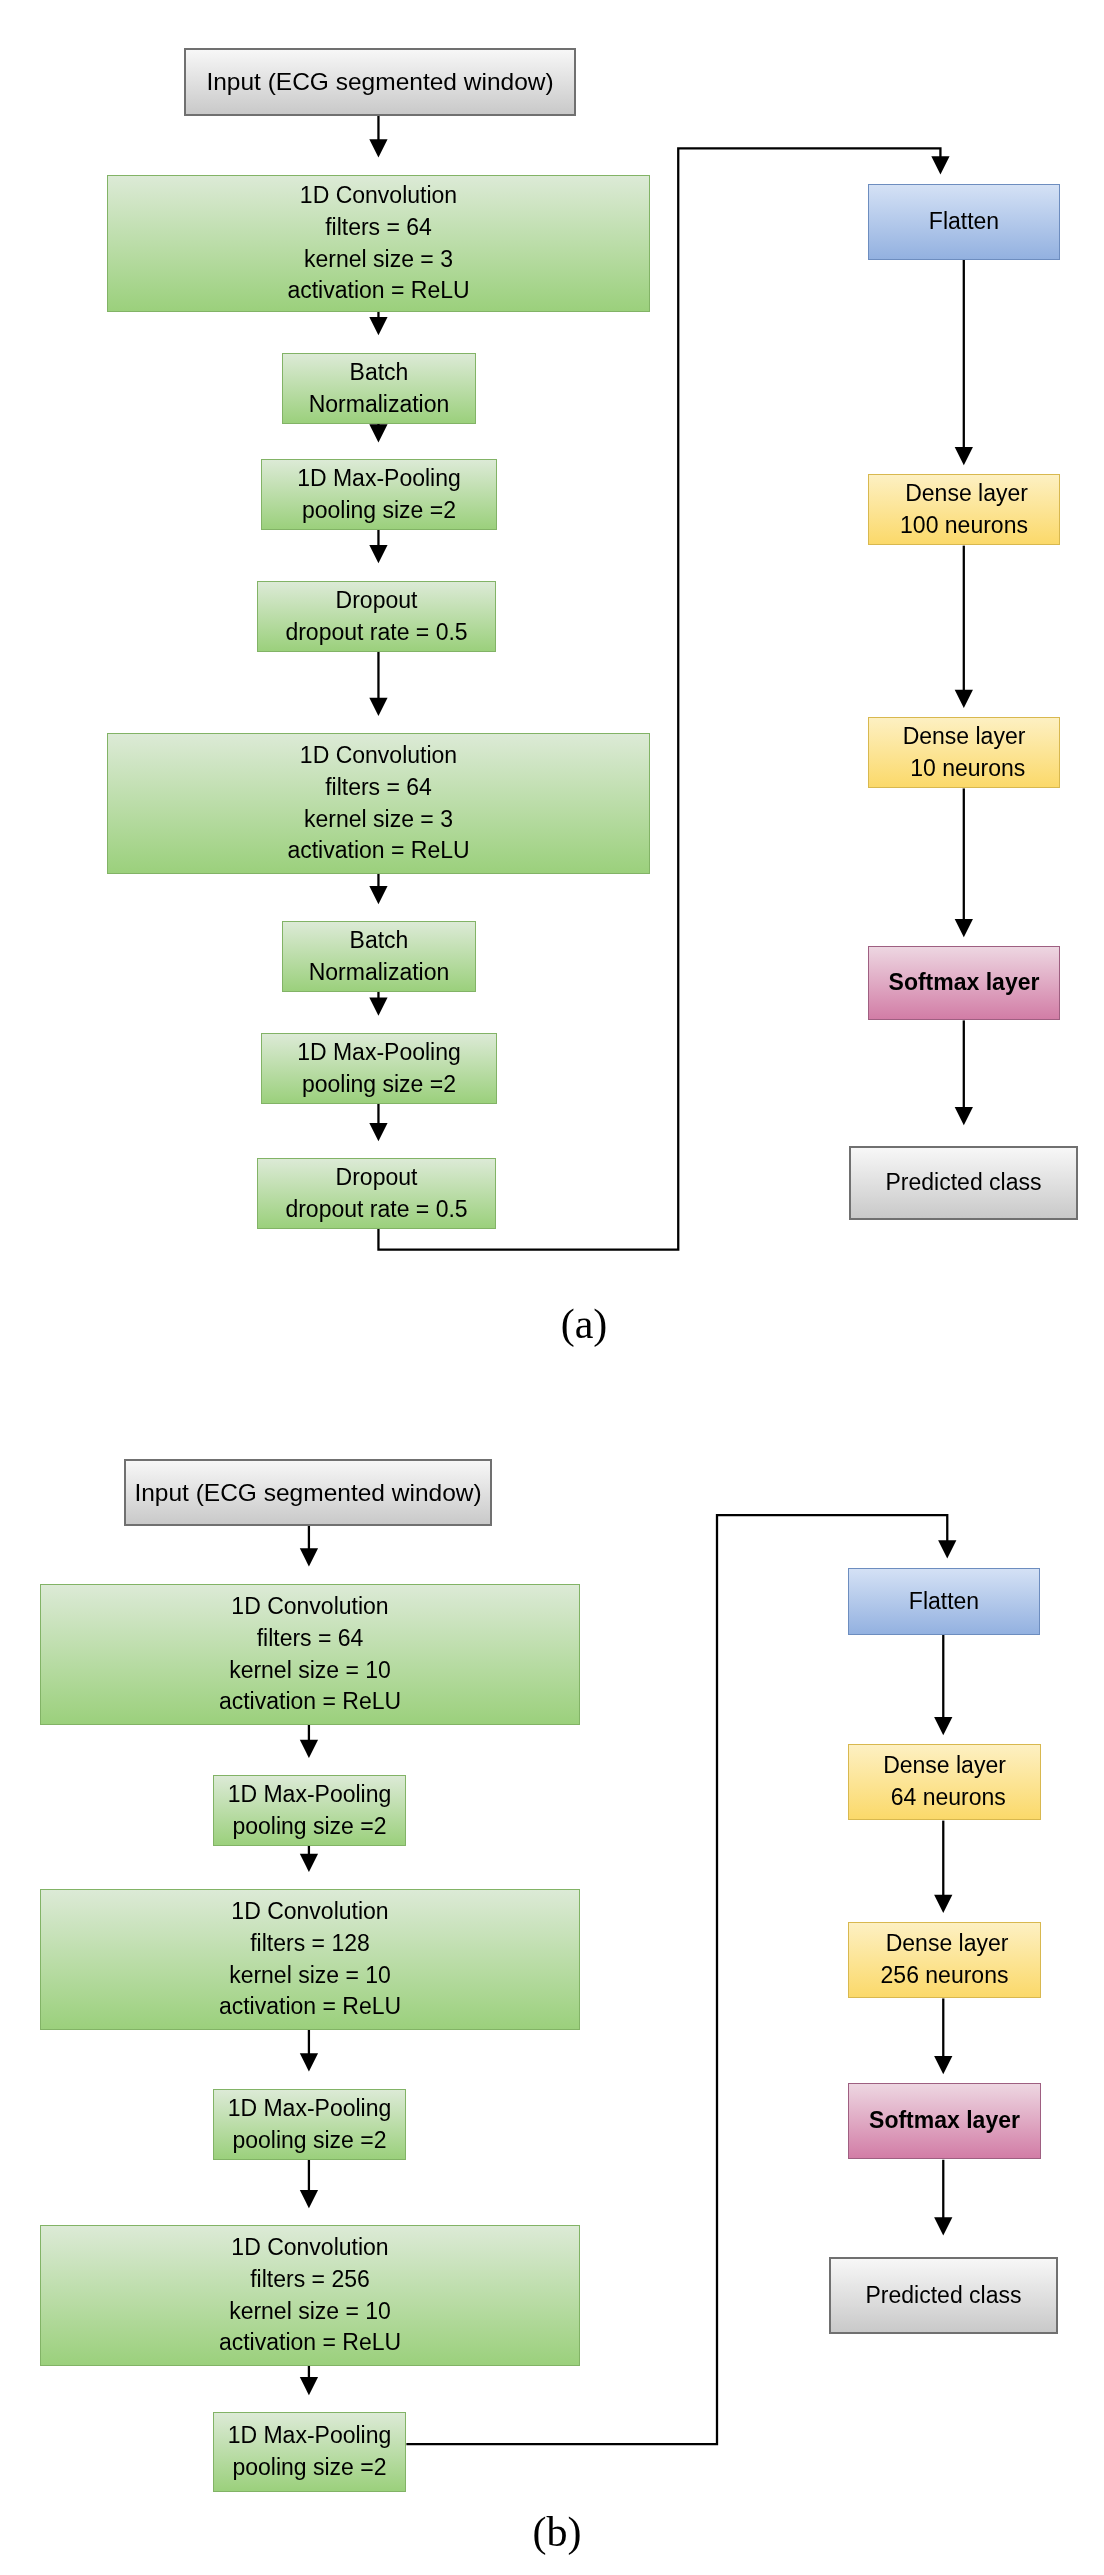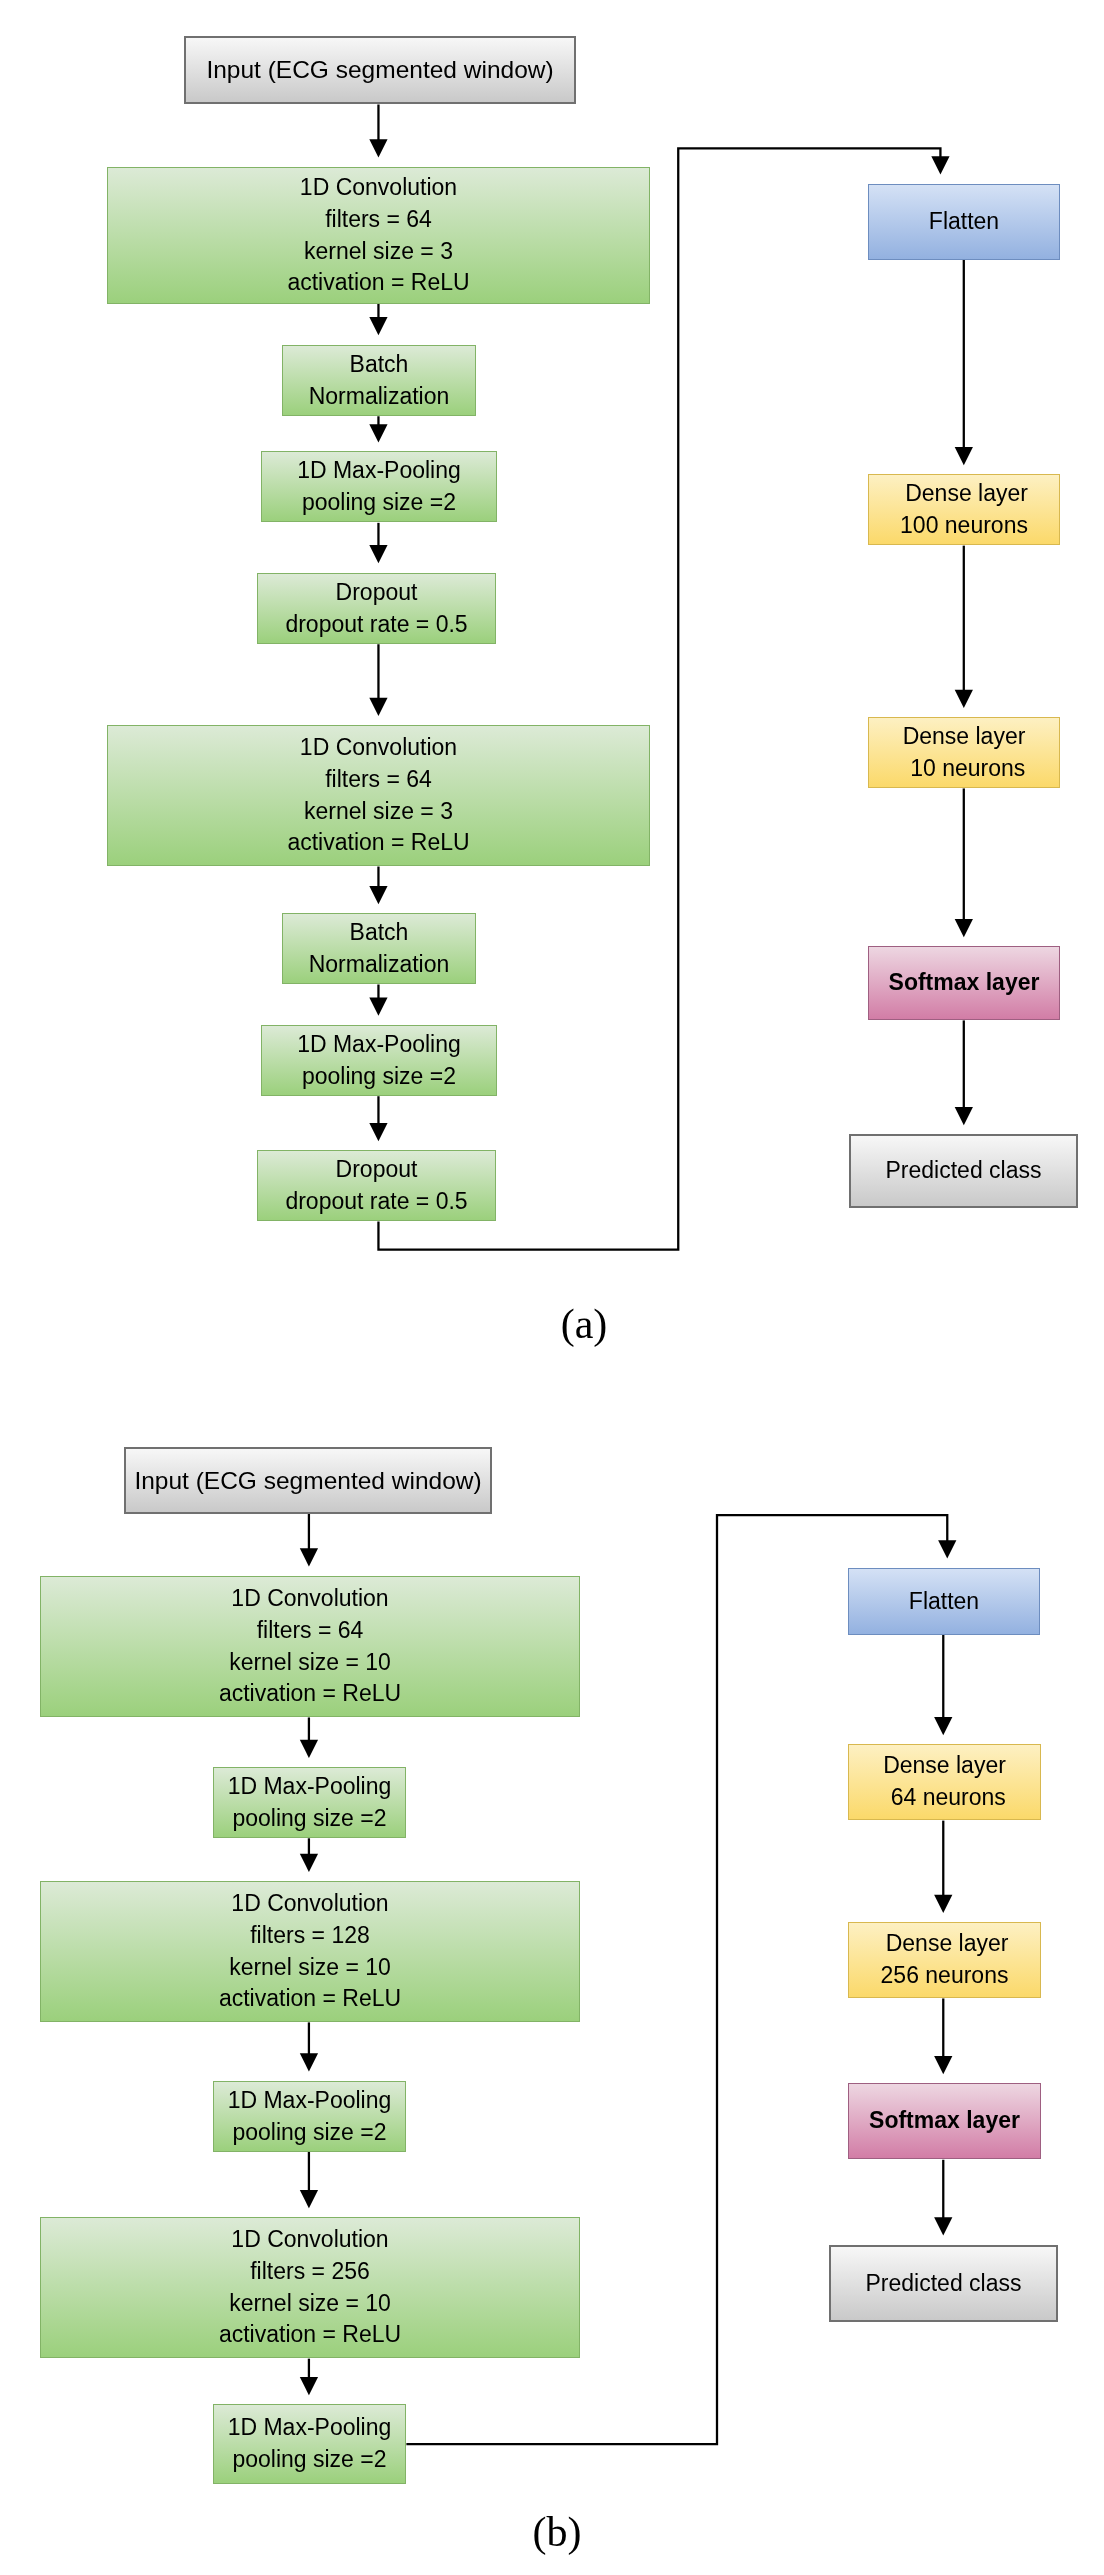--- a/index.html
+++ b/index.html
@@ -13,24 +13,26 @@
     position:absolute;
     display:flex;align-items:center;justify-content:center;
     text-align:center;
     white-space:pre-line;
     font-size:23px;line-height:1.38;color:#000000;
     box-sizing:border-box;
   }
   .green{
     background:linear-gradient(#dcead6,#9bd07c);
     border:1.7px solid #82b366;
+    margin-top:8px;
   }
   .grey{
     background:linear-gradient(#f7f7f7,#c9c9c9);
     border:2.3px solid #707070;
+    margin-top:12px;
   }
   .blue{
     background:linear-gradient(#d4e1f5,#93b1e0);
     border:1.7px solid #6d8dbf;
   }
   .yellow{
     background:linear-gradient(#fdf0c2,#fbd96a);
     border:1.7px solid #d8b84f;
     text-align:right;
   }

